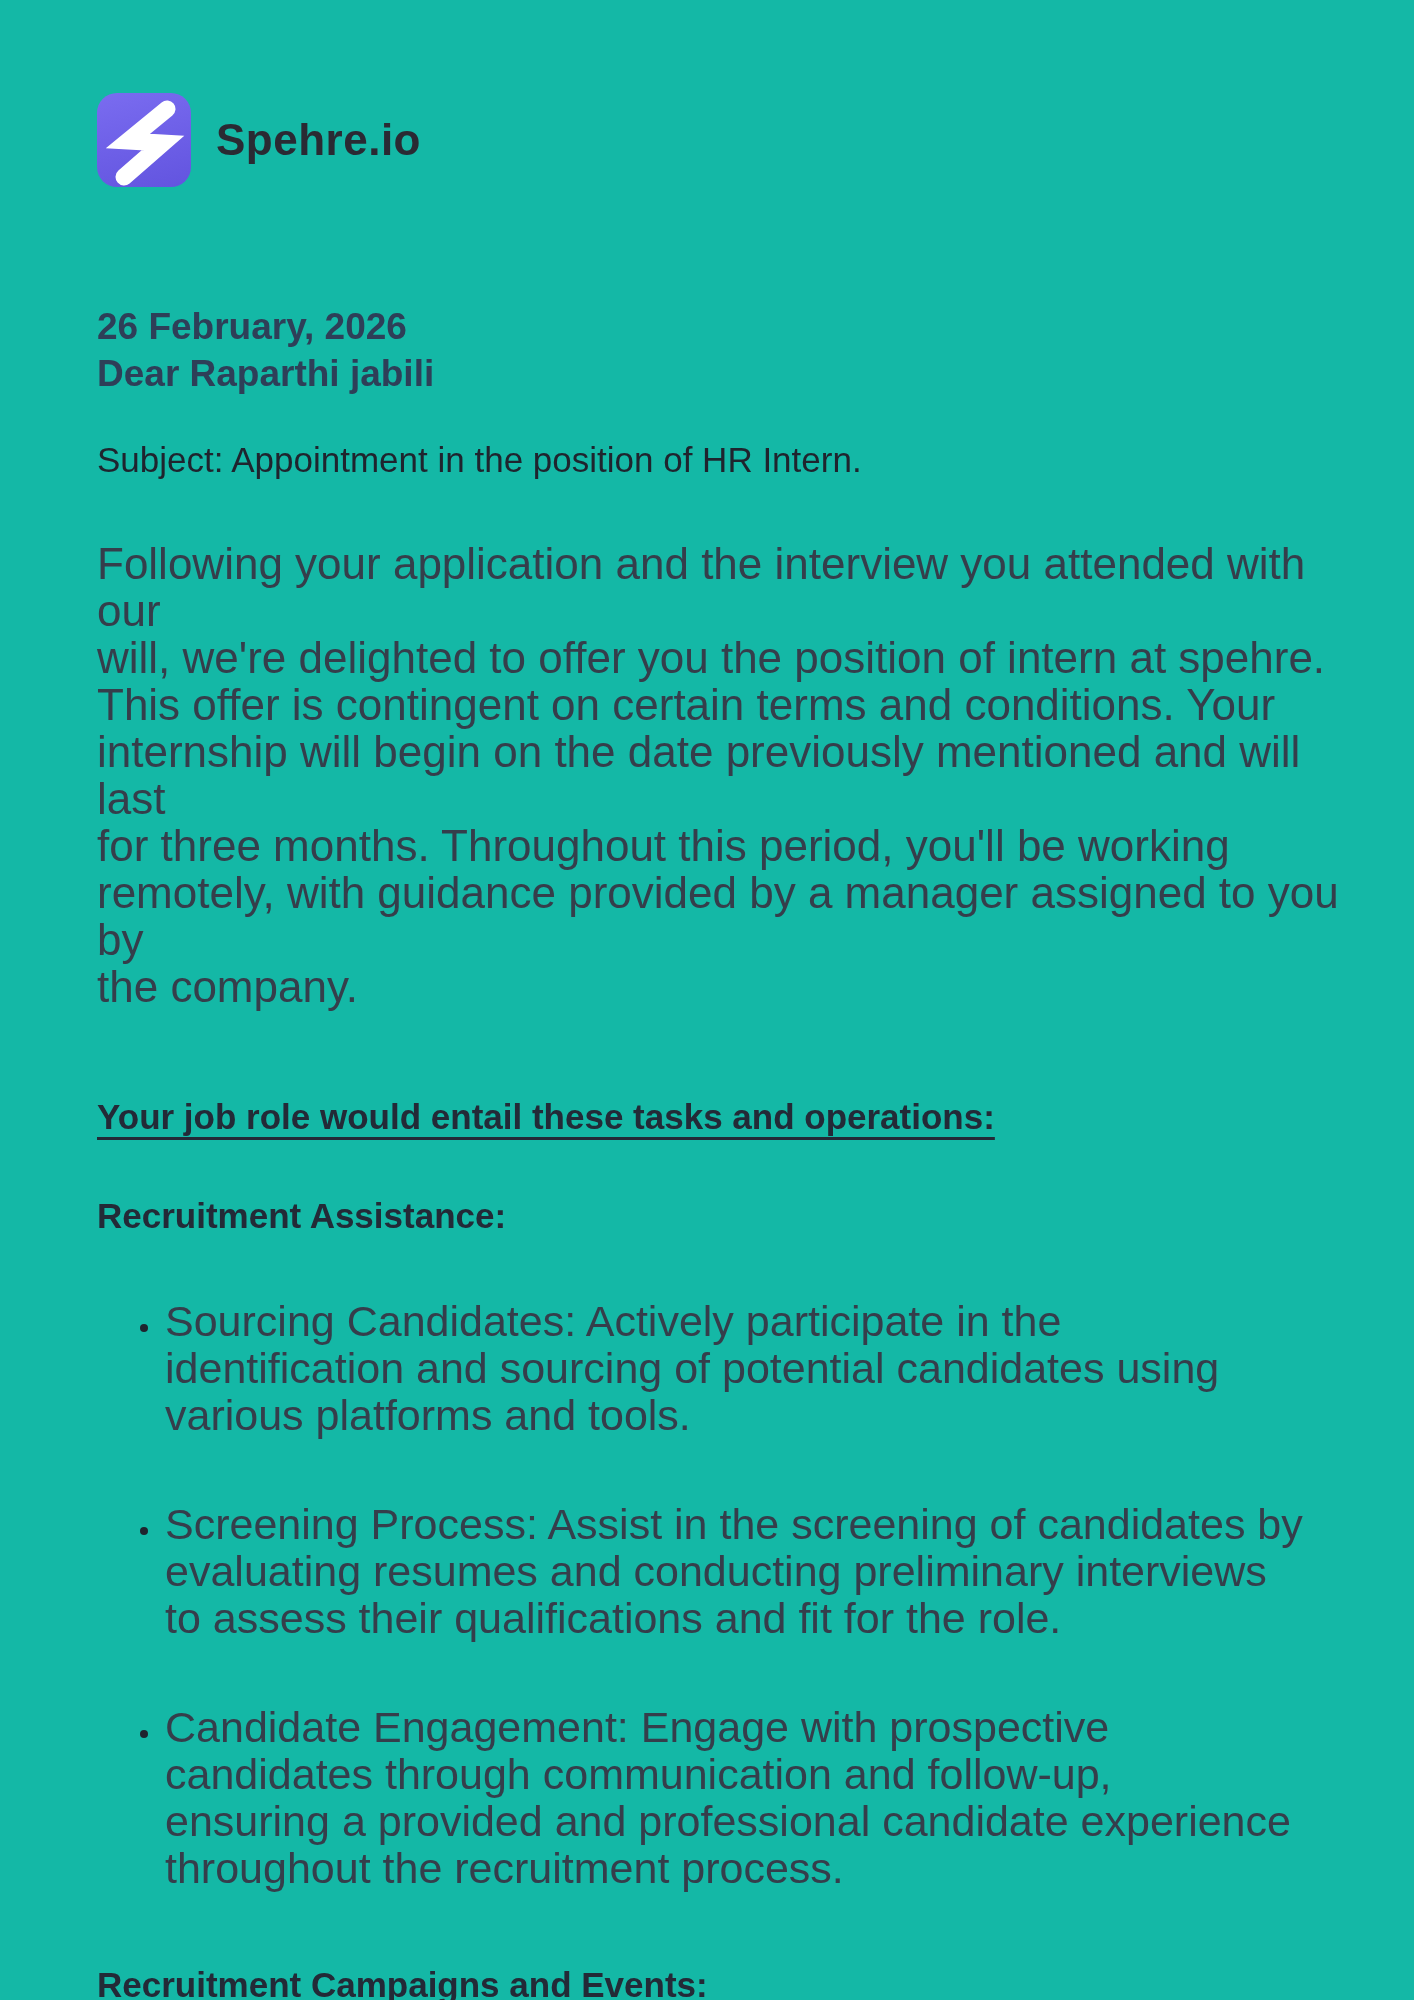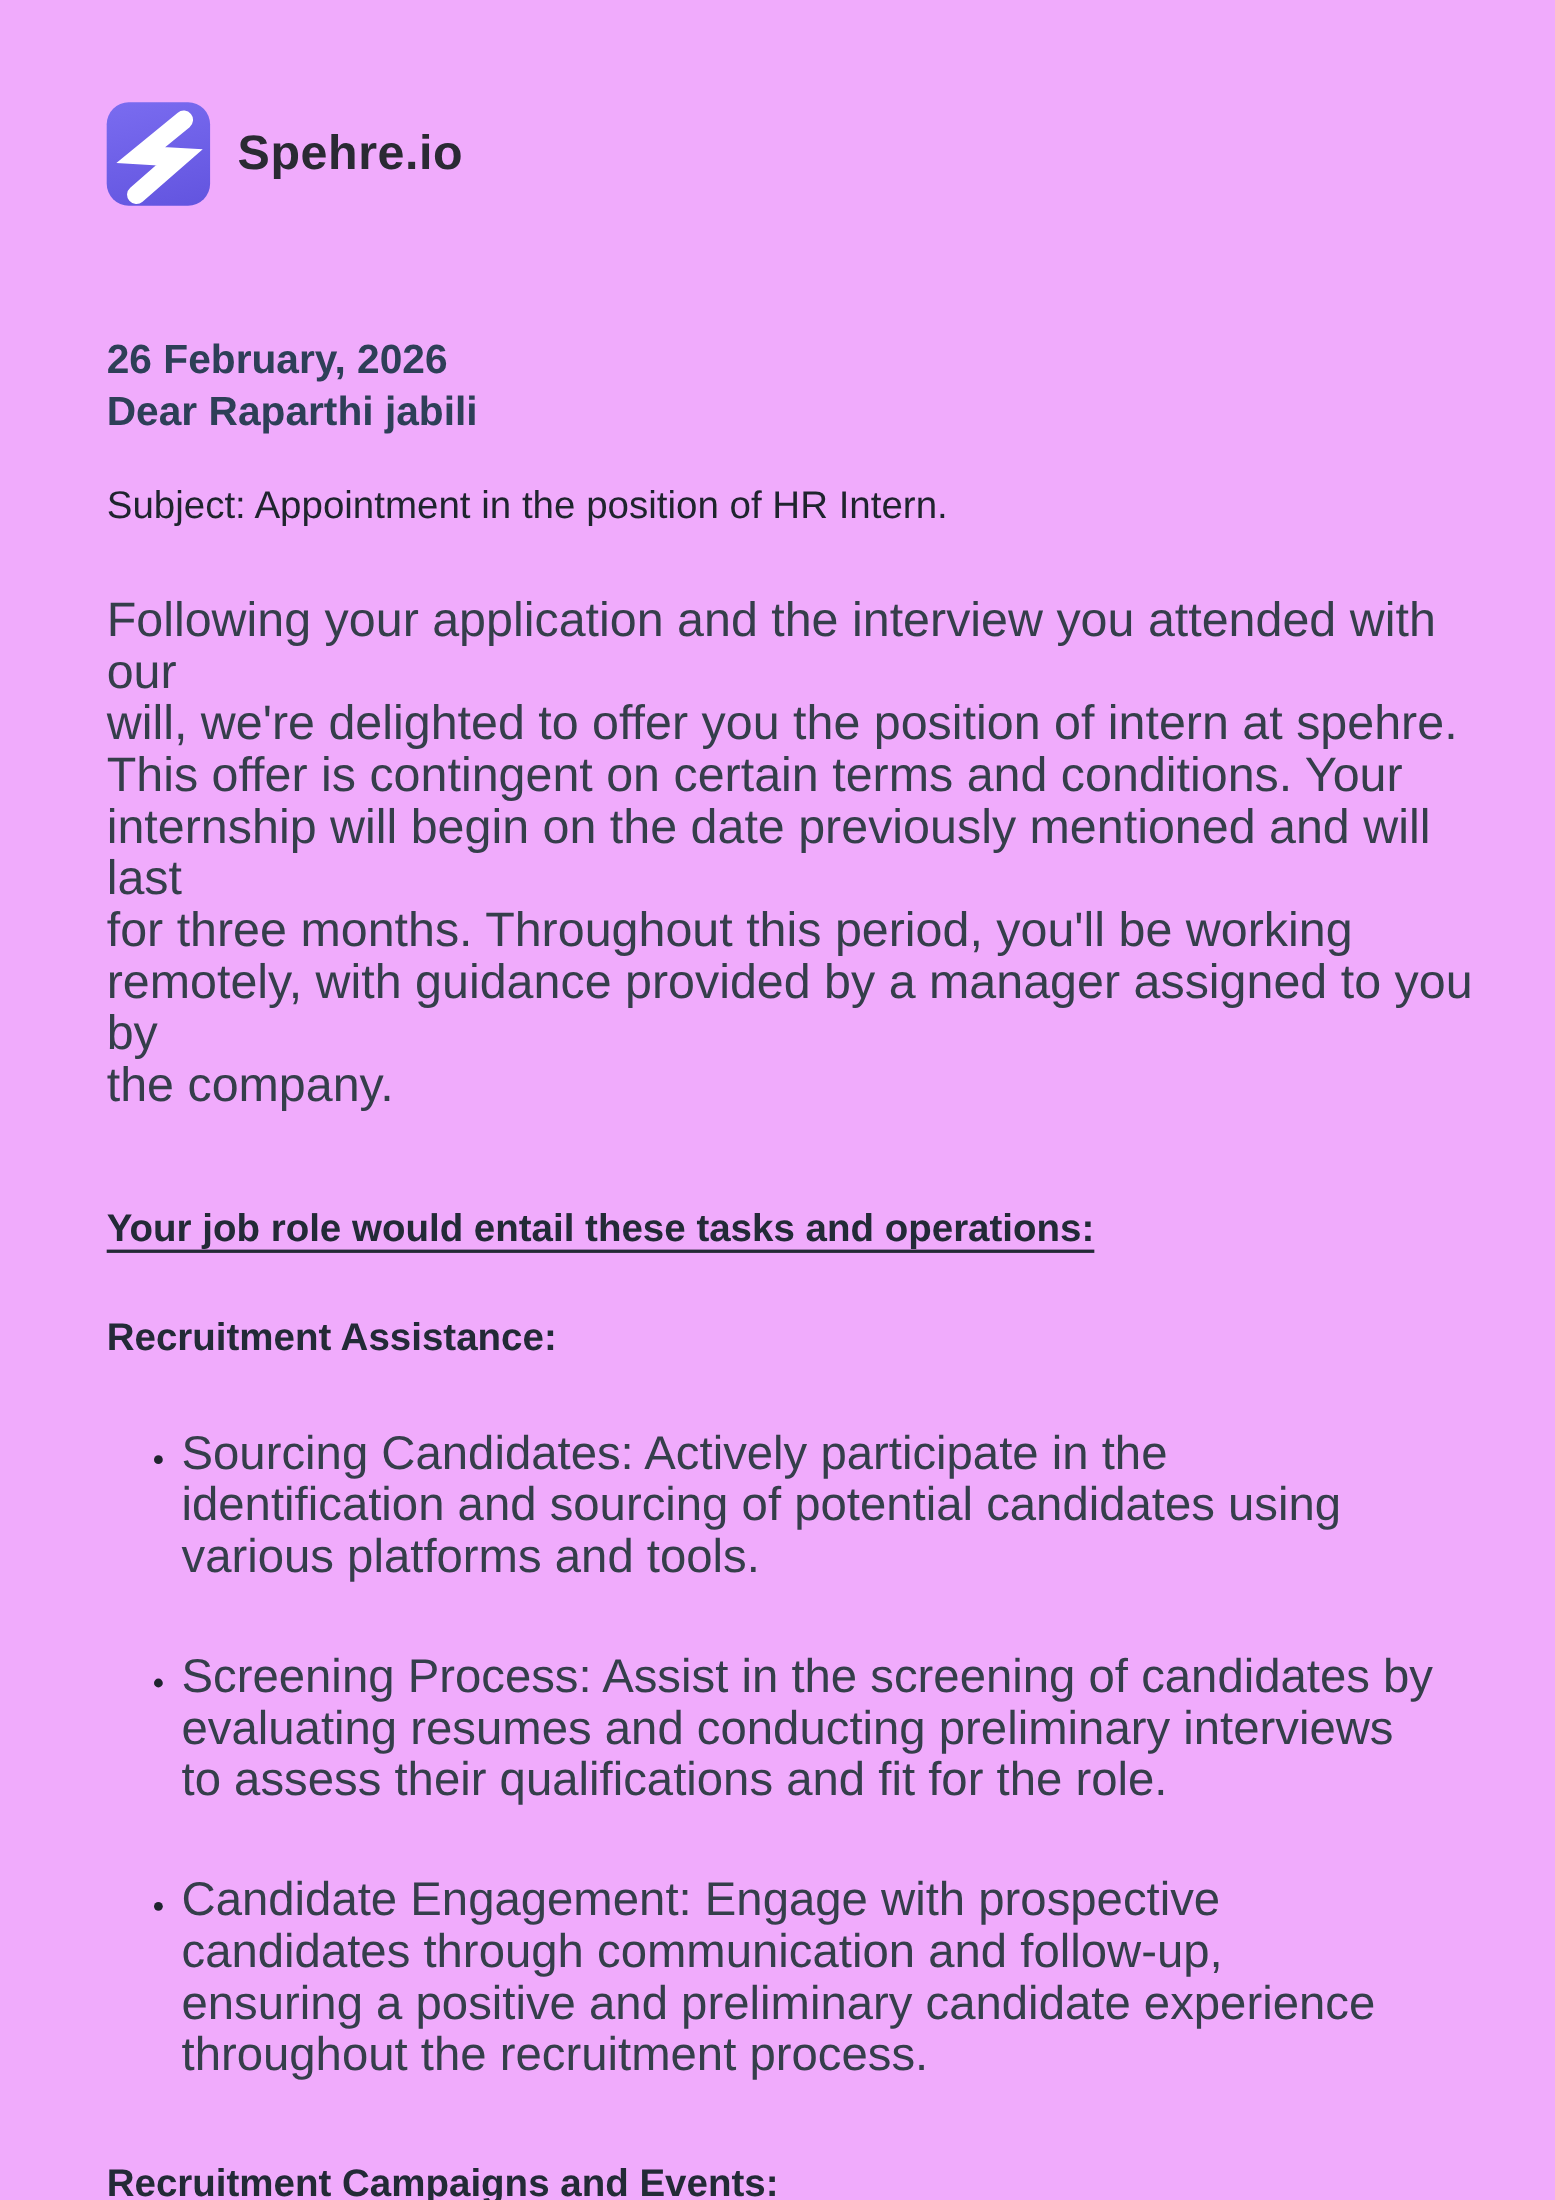--- a/index.html
+++ b/index.html
@@ -7,21 +7,21 @@
   body {
     width: 1414px;
     height: 2000px;
     font-family: "Liberation Sans", sans-serif;
     color: #353E4B;
     overflow: hidden;
   }
   .page {
     width: 1414px;
     height: 2000px;
-    background: #f0abfc;
+    background: #14b8a6;
     padding-left: 97px;
     padding-right: 55px;
   }
 
   
   .brand {
     padding-top: 93px;
     display: flex;
     align-items: center;
     gap: 25px;
@@ -156,20 +156,20 @@
       <span class="ln">various platforms and tools.</span>
     </li>
     <li>
       <span class="ln">Screening Process: Assist in the screening of candidates by</span>
       <span class="ln">evaluating resumes and conducting preliminary interviews</span>
       <span class="ln">to assess their qualifications and fit for the role.</span>
     </li>
     <li>
       <span class="ln">Candidate Engagement: Engage with prospective</span>
       <span class="ln">candidates through communication and follow-up,</span>
-      <span class="ln">ensuring a positive and preliminary candidate experience</span>
+      <span class="ln">ensuring a provided and professional candidate experience</span>
       <span class="ln">throughout the recruitment process.</span>
     </li>
   </ul>
 
   <h3 class="section-title last">Recruitment Campaigns and Events:</h3>
 
 </div>
 
 </body></html>

